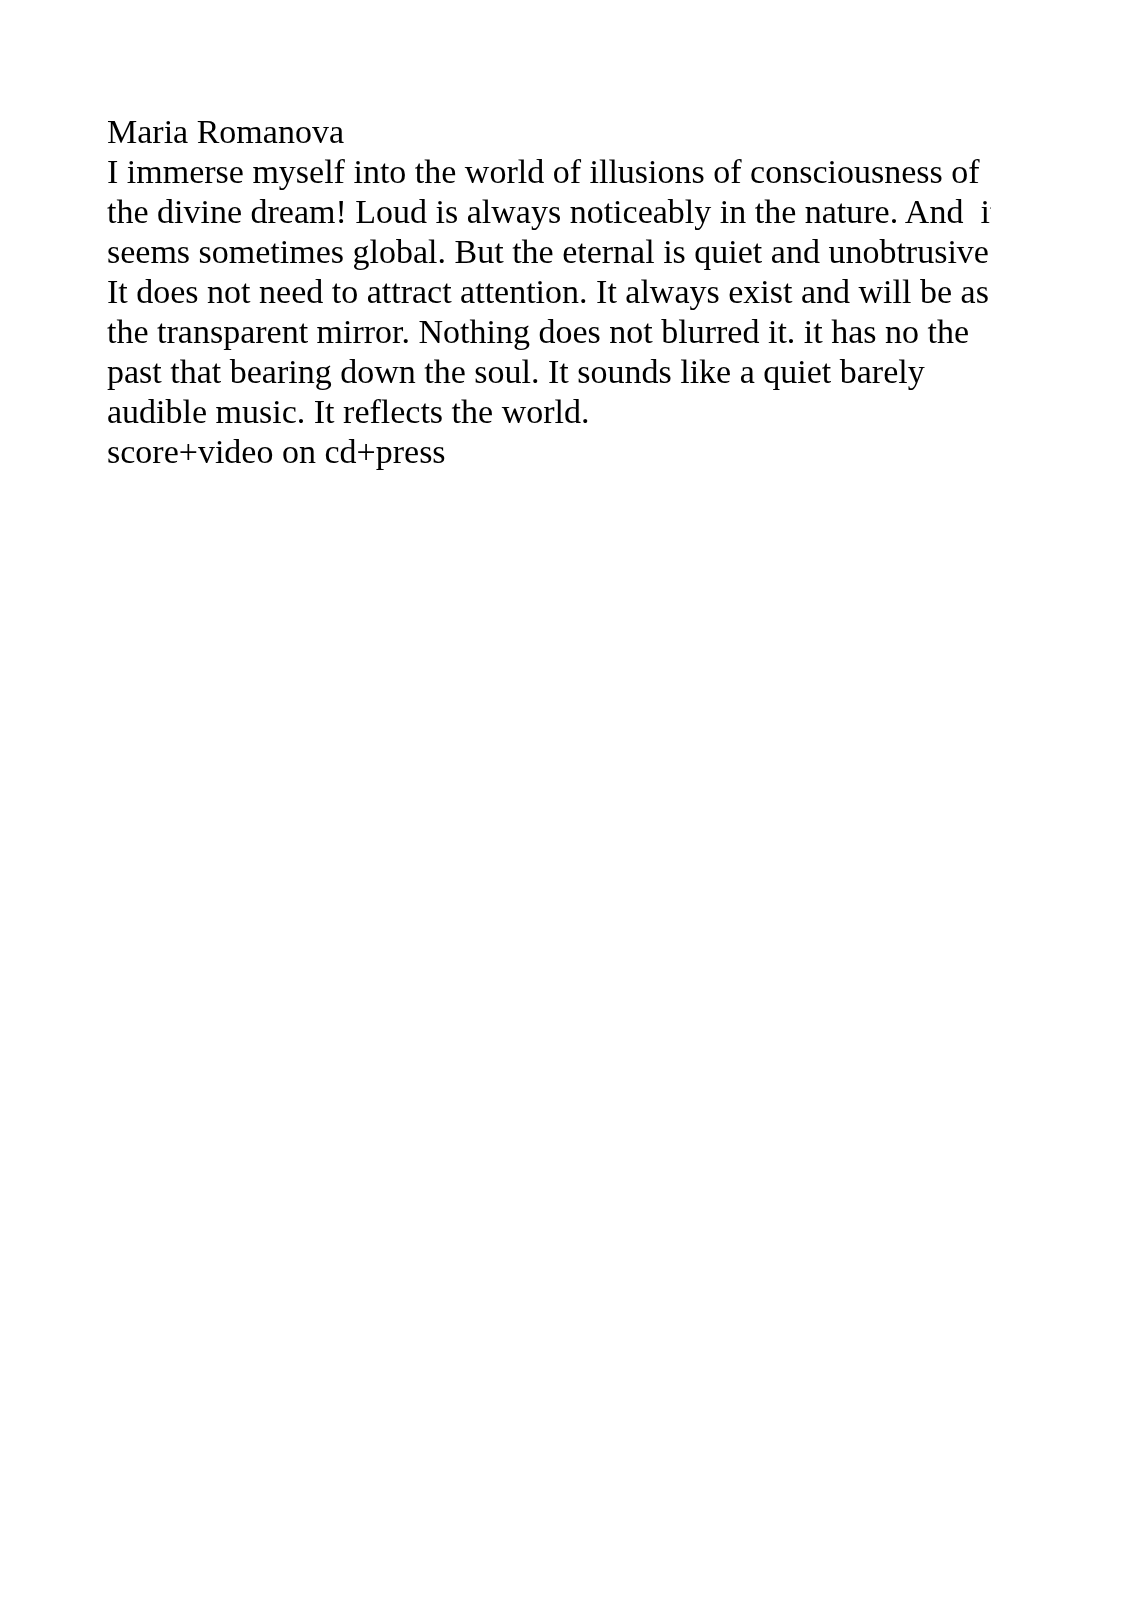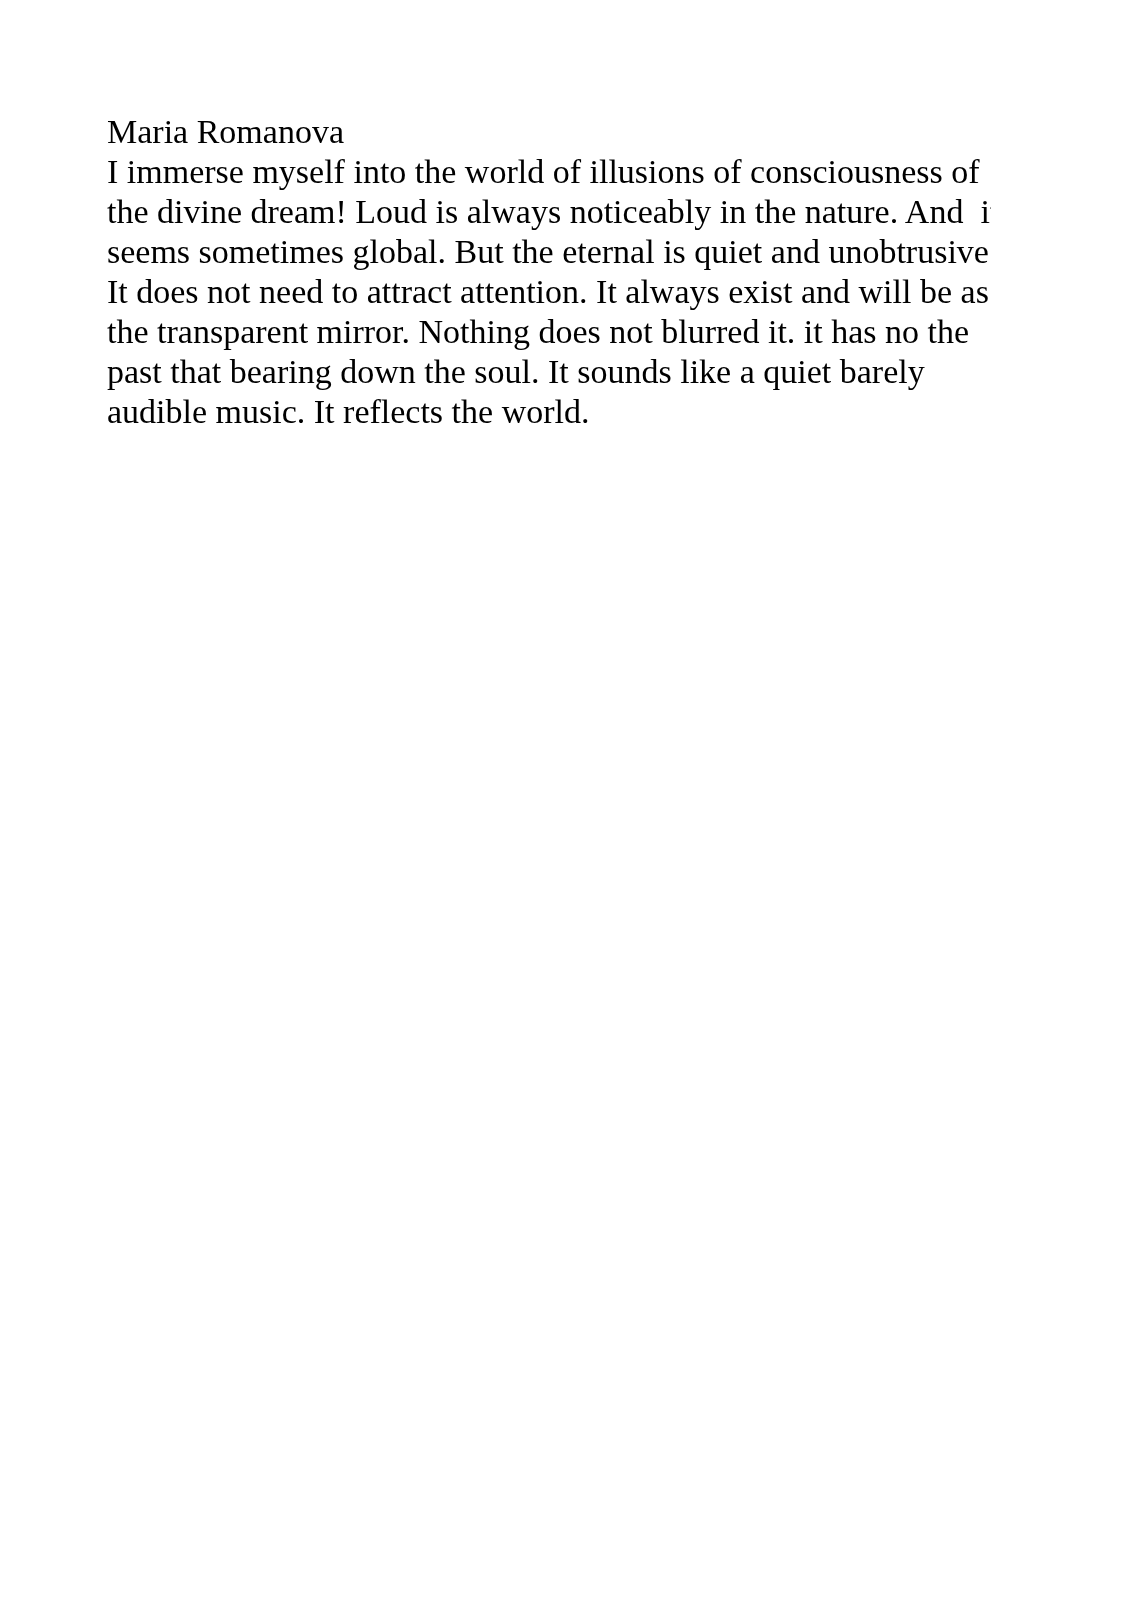--- a/index.html
+++ b/index.html
@@ -42,13 +42,14 @@
 
 
   <p class="block para-2">I immerse myself into the world of illusions of consciousness of
 the divine dream! Loud is always noticeably in the nature. And  it
 seems sometimes global. But the eternal is quiet and unobtrusive.
 It does not need to attract attention. It always exist and will be as
 the transparent mirror. Nothing does not blurred it. it has no the
 past that bearing down the soul. It sounds like a quiet barely
 audible music. It reflects the world.</p>
 
+  <p class="block bold">score+video on cd+press</p>
 </div>
 
 </body></html>

